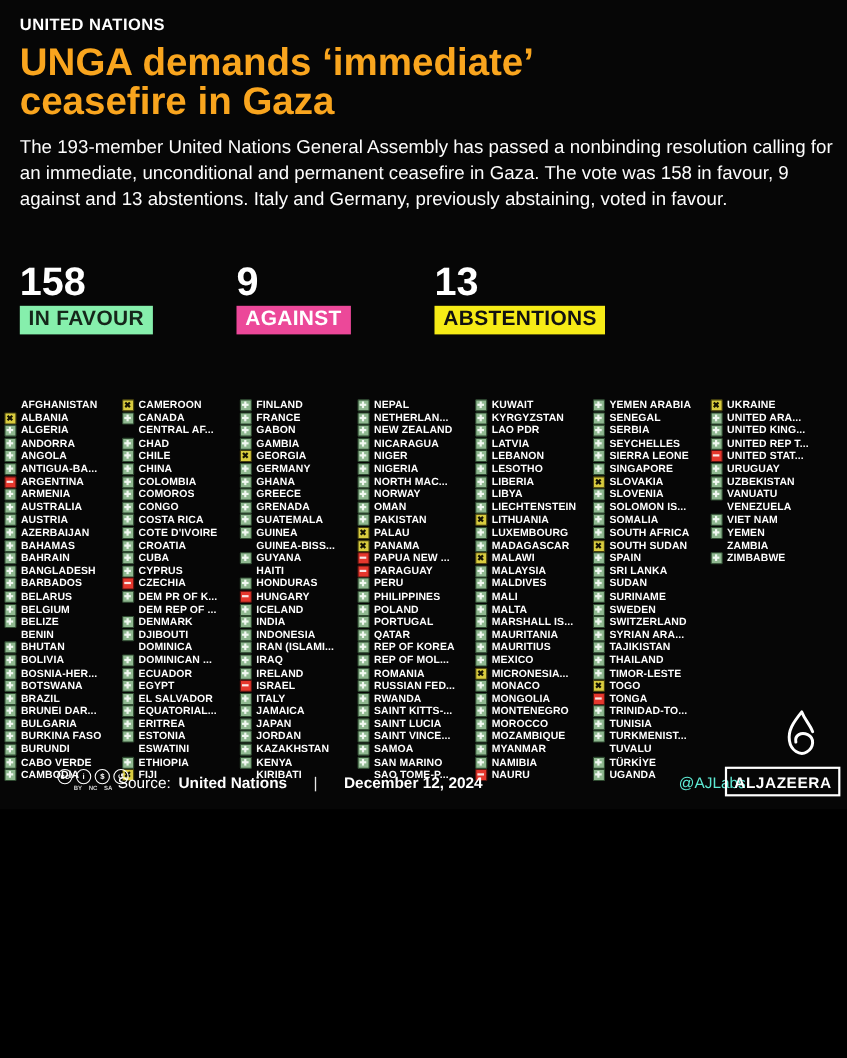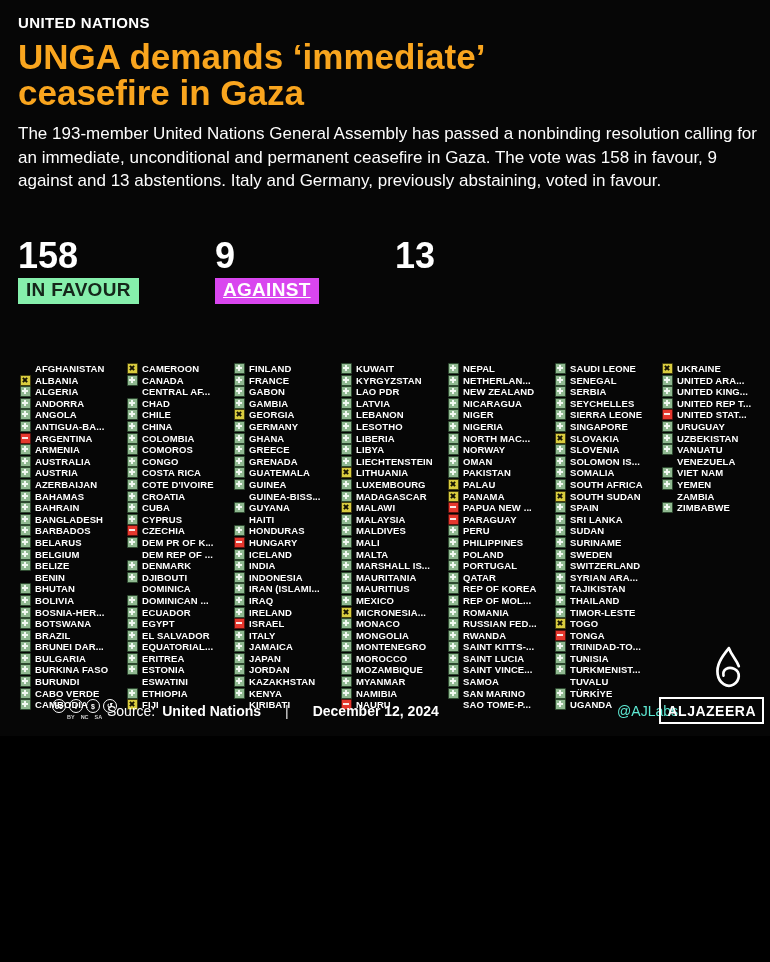--- a/index.html
+++ b/index.html
@@ -8,25 +8,25 @@
   .header{padding:14px 18px 0 18px;}
   .kicker{font-size:15px;font-weight:bold;letter-spacing:.4px;color:#fff;}
   .title{color:#F9A51E;font-size:35px;font-weight:bold;line-height:1.02;margin-top:8px;}
   .intro{margin-top:12px;width:742px;font-size:17px;line-height:1.38;color:#fdfdfd;}
   
   .stats{position:relative;height:96px;margin-top:46px;}
   .stat{position:absolute;top:0;}
   .stat .num{font-size:36px;font-weight:bold;line-height:.95;color:#fff;}
   .badge{display:inline-block;margin-top:5px;padding:1px 8px 3px;font-size:19px;font-weight:bold;letter-spacing:.3px;}
   .badge.favour{background:#86efac;color:#15261a;}
-  .badge.against{background:#d946ef;color:#fff;text-decoration:underline;}
+  .badge.against{background:#ec4899;color:#fff;}
   .badge.abstain{background:#F6EB16;color:#111;}
   .stat1{left:18px}.stat2{left:215px}.stat3{left:395px}
   
-  .grid{display:flex;margin-top:28px;padding-left:20px;}
+  .grid{display:flex;margin-top:28px;padding-left:4px;}
   .col{width:107px;flex:none;}
   .row{display:flex;align-items:center;height:11.6px;}
   .row .label{font-size:9.5px;font-weight:bold;white-space:nowrap;letter-spacing:.1px;color:#fff;}
   .icon{box-sizing:border-box;width:11px;height:11px;flex:none;position:relative;margin-right:4px;border-radius:1px;}
   .vote-favour{background:#8FB890;border:1.5px solid #2e4a30;}
   .vote-favour::before{content:'';position:absolute;left:1px;top:3px;width:6px;height:2px;background:#f1f8f1;}
   .vote-favour::after{content:'';position:absolute;left:3px;top:1px;width:2px;height:6px;background:#f1f8f1;}
   .vote-against{background:#E5372D;border:1.5px solid #5c1410;}
   .vote-against::before{content:'';position:absolute;left:1px;top:3px;width:6px;height:2px;background:#f9e7e5;}
   .vote-abstain{background:#D9CC3F;border:1.5px solid #45400e;}
@@ -67,20 +67,21 @@
     <div class="stat stat1">
       <div class="num">158</div>
       <span class="badge favour">IN FAVOUR</span>
     </div>
     <div class="stat stat2">
       <div class="num">9</div>
       <span class="badge against">AGAINST</span>
     </div>
     <div class="stat stat3">
       <div class="num">13</div>
+      <span class="badge abstain">ABSTENTIONS</span>
     </div>
   </div>
 
   <div class="grid">
       <div class="col">
         <div class="row">
           <span class="icon vote-none"></span>
           <span class="label">AFGHANISTAN</span>
         </div>
         <div class="row">
@@ -440,20 +441,142 @@
           <span class="label">KENYA</span>
         </div>
         <div class="row">
           <span class="icon vote-none"></span>
           <span class="label">KIRIBATI</span>
         </div>
       </div>
       <div class="col">
         <div class="row">
           <span class="icon vote-favour"></span>
+          <span class="label">NEPAL</span>
+        </div>
+        <div class="row">
+          <span class="icon vote-favour"></span>
+          <span class="label">NETHERLAN...</span>
+        </div>
+        <div class="row">
+          <span class="icon vote-favour"></span>
+          <span class="label">NEW ZEALAND</span>
+        </div>
+        <div class="row">
+          <span class="icon vote-favour"></span>
+          <span class="label">NICARAGUA</span>
+        </div>
+        <div class="row">
+          <span class="icon vote-favour"></span>
+          <span class="label">NIGER</span>
+        </div>
+        <div class="row">
+          <span class="icon vote-favour"></span>
+          <span class="label">NIGERIA</span>
+        </div>
+        <div class="row">
+          <span class="icon vote-favour"></span>
+          <span class="label">NORTH MAC...</span>
+        </div>
+        <div class="row">
+          <span class="icon vote-favour"></span>
+          <span class="label">NORWAY</span>
+        </div>
+        <div class="row">
+          <span class="icon vote-favour"></span>
+          <span class="label">OMAN</span>
+        </div>
+        <div class="row">
+          <span class="icon vote-favour"></span>
+          <span class="label">PAKISTAN</span>
+        </div>
+        <div class="row">
+          <span class="icon vote-abstain"></span>
+          <span class="label">PALAU</span>
+        </div>
+        <div class="row">
+          <span class="icon vote-abstain"></span>
+          <span class="label">PANAMA</span>
+        </div>
+        <div class="row">
+          <span class="icon vote-against"></span>
+          <span class="label">PAPUA NEW ...</span>
+        </div>
+        <div class="row">
+          <span class="icon vote-against"></span>
+          <span class="label">PARAGUAY</span>
+        </div>
+        <div class="row">
+          <span class="icon vote-favour"></span>
+          <span class="label">PERU</span>
+        </div>
+        <div class="row">
+          <span class="icon vote-favour"></span>
+          <span class="label">PHILIPPINES</span>
+        </div>
+        <div class="row">
+          <span class="icon vote-favour"></span>
+          <span class="label">POLAND</span>
+        </div>
+        <div class="row">
+          <span class="icon vote-favour"></span>
+          <span class="label">PORTUGAL</span>
+        </div>
+        <div class="row">
+          <span class="icon vote-favour"></span>
+          <span class="label">QATAR</span>
+        </div>
+        <div class="row">
+          <span class="icon vote-favour"></span>
+          <span class="label">REP OF KOREA</span>
+        </div>
+        <div class="row">
+          <span class="icon vote-favour"></span>
+          <span class="label">REP OF MOL...</span>
+        </div>
+        <div class="row">
+          <span class="icon vote-favour"></span>
+          <span class="label">ROMANIA</span>
+        </div>
+        <div class="row">
+          <span class="icon vote-favour"></span>
+          <span class="label">RUSSIAN FED...</span>
+        </div>
+        <div class="row">
+          <span class="icon vote-favour"></span>
+          <span class="label">RWANDA</span>
+        </div>
+        <div class="row">
+          <span class="icon vote-favour"></span>
+          <span class="label">SAINT KITTS-...</span>
+        </div>
+        <div class="row">
+          <span class="icon vote-favour"></span>
+          <span class="label">SAINT LUCIA</span>
+        </div>
+        <div class="row">
+          <span class="icon vote-favour"></span>
+          <span class="label">SAINT VINCE...</span>
+        </div>
+        <div class="row">
+          <span class="icon vote-favour"></span>
+          <span class="label">SAMOA</span>
+        </div>
+        <div class="row">
+          <span class="icon vote-favour"></span>
+          <span class="label">SAN MARINO</span>
+        </div>
+        <div class="row">
+          <span class="icon vote-none"></span>
+          <span class="label">SAO TOME-P...</span>
+        </div>
+      </div>
+      <div class="col">
+        <div class="row">
+          <span class="icon vote-favour"></span>
           <span class="label">KUWAIT</span>
         </div>
         <div class="row">
           <span class="icon vote-favour"></span>
           <span class="label">KYRGYZSTAN</span>
         </div>
         <div class="row">
           <span class="icon vote-favour"></span>
           <span class="label">LAO PDR</span>
         </div>
@@ -562,143 +685,21 @@
           <span class="label">NAMIBIA</span>
         </div>
         <div class="row">
           <span class="icon vote-against"></span>
           <span class="label">NAURU</span>
         </div>
       </div>
       <div class="col">
         <div class="row">
           <span class="icon vote-favour"></span>
-          <span class="label">NEPAL</span>
-        </div>
-        <div class="row">
-          <span class="icon vote-favour"></span>
-          <span class="label">NETHERLAN...</span>
-        </div>
-        <div class="row">
-          <span class="icon vote-favour"></span>
-          <span class="label">NEW ZEALAND</span>
-        </div>
-        <div class="row">
-          <span class="icon vote-favour"></span>
-          <span class="label">NICARAGUA</span>
-        </div>
-        <div class="row">
-          <span class="icon vote-favour"></span>
-          <span class="label">NIGER</span>
-        </div>
-        <div class="row">
-          <span class="icon vote-favour"></span>
-          <span class="label">NIGERIA</span>
-        </div>
-        <div class="row">
-          <span class="icon vote-favour"></span>
-          <span class="label">NORTH MAC...</span>
-        </div>
-        <div class="row">
-          <span class="icon vote-favour"></span>
-          <span class="label">NORWAY</span>
-        </div>
-        <div class="row">
-          <span class="icon vote-favour"></span>
-          <span class="label">OMAN</span>
-        </div>
-        <div class="row">
-          <span class="icon vote-favour"></span>
-          <span class="label">PAKISTAN</span>
-        </div>
-        <div class="row">
-          <span class="icon vote-abstain"></span>
-          <span class="label">PALAU</span>
-        </div>
-        <div class="row">
-          <span class="icon vote-abstain"></span>
-          <span class="label">PANAMA</span>
-        </div>
-        <div class="row">
-          <span class="icon vote-against"></span>
-          <span class="label">PAPUA NEW ...</span>
-        </div>
-        <div class="row">
-          <span class="icon vote-against"></span>
-          <span class="label">PARAGUAY</span>
-        </div>
-        <div class="row">
-          <span class="icon vote-favour"></span>
-          <span class="label">PERU</span>
-        </div>
-        <div class="row">
-          <span class="icon vote-favour"></span>
-          <span class="label">PHILIPPINES</span>
-        </div>
-        <div class="row">
-          <span class="icon vote-favour"></span>
-          <span class="label">POLAND</span>
-        </div>
-        <div class="row">
-          <span class="icon vote-favour"></span>
-          <span class="label">PORTUGAL</span>
-        </div>
-        <div class="row">
-          <span class="icon vote-favour"></span>
-          <span class="label">QATAR</span>
-        </div>
-        <div class="row">
-          <span class="icon vote-favour"></span>
-          <span class="label">REP OF KOREA</span>
-        </div>
-        <div class="row">
-          <span class="icon vote-favour"></span>
-          <span class="label">REP OF MOL...</span>
-        </div>
-        <div class="row">
-          <span class="icon vote-favour"></span>
-          <span class="label">ROMANIA</span>
-        </div>
-        <div class="row">
-          <span class="icon vote-favour"></span>
-          <span class="label">RUSSIAN FED...</span>
-        </div>
-        <div class="row">
-          <span class="icon vote-favour"></span>
-          <span class="label">RWANDA</span>
-        </div>
-        <div class="row">
-          <span class="icon vote-favour"></span>
-          <span class="label">SAINT KITTS-...</span>
-        </div>
-        <div class="row">
-          <span class="icon vote-favour"></span>
-          <span class="label">SAINT LUCIA</span>
-        </div>
-        <div class="row">
-          <span class="icon vote-favour"></span>
-          <span class="label">SAINT VINCE...</span>
-        </div>
-        <div class="row">
-          <span class="icon vote-favour"></span>
-          <span class="label">SAMOA</span>
-        </div>
-        <div class="row">
-          <span class="icon vote-favour"></span>
-          <span class="label">SAN MARINO</span>
-        </div>
-        <div class="row">
-          <span class="icon vote-none"></span>
-          <span class="label">SAO TOME-P...</span>
-        </div>
-      </div>
-      <div class="col">
-        <div class="row">
-          <span class="icon vote-favour"></span>
-          <span class="label">SAUDI LEONE</span>
+          <span class="label">YEMEN ARABIA</span>
         </div>
         <div class="row">
           <span class="icon vote-favour"></span>
           <span class="label">SENEGAL</span>
         </div>
         <div class="row">
           <span class="icon vote-favour"></span>
           <span class="label">SERBIA</span>
         </div>
         <div class="row">

